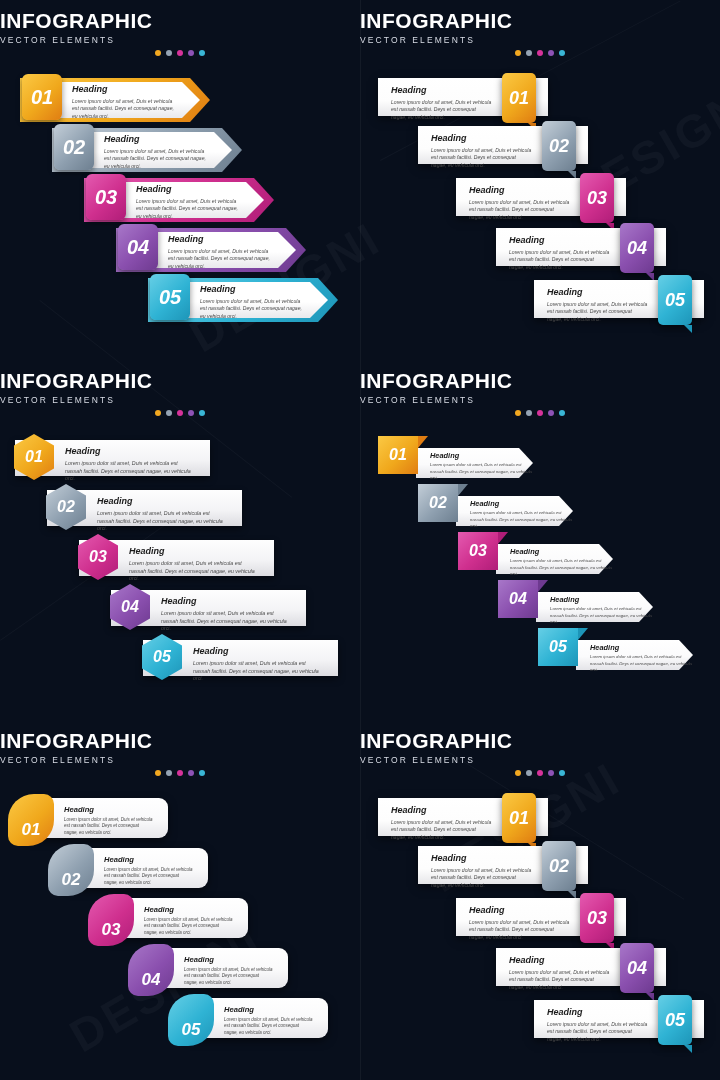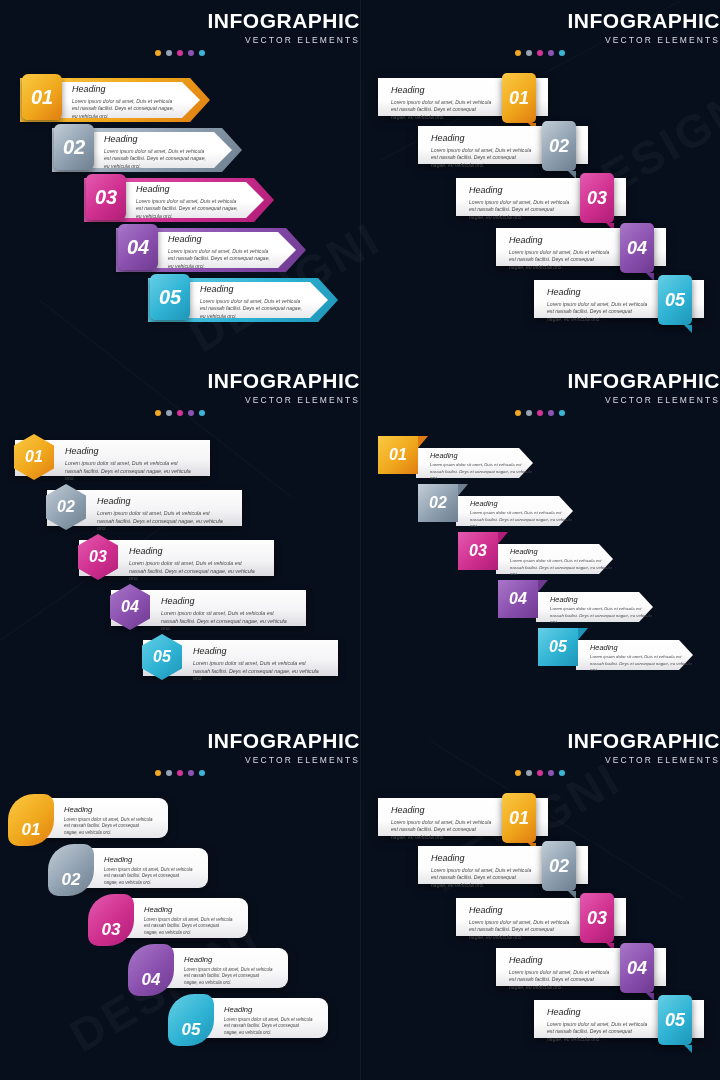--- a/index.html
+++ b/index.html
@@ -15,28 +15,28 @@
   
   .wm{position:absolute;inset:0;pointer-events:none;overflow:hidden;}
   .wm i{position:absolute;display:block;background:rgba(255,255,255,.035);height:1px;transform-origin:0 0;}
   .wmtext{position:absolute;color:rgba(255,255,255,.035);font-size:46px;font-weight:700;
           letter-spacing:3px;transform:rotate(-30deg);white-space:nowrap;}
 
   .grid{position:absolute;inset:0;display:grid;grid-template-columns:360px 360px;grid-template-rows:360px 360px 360px;}
   .panel{position:relative;overflow:hidden;}
 
   
-  .phead{position:absolute;left:0;right:0;top:10px;text-align:right;}
+  .phead{position:absolute;left:0;right:0;top:10px;text-align:left;}
   .ptitle{color:#ffffff;font-size:21px;font-weight:700;letter-spacing:.5px;line-height:1;}
   .psub{color:#d9dde6;font-size:8.5px;letter-spacing:2.1px;margin-top:4px;}
   .pdots{margin-top:5px;display:flex;gap:5px;justify-content:center;}
   .pdots span{width:6px;height:6px;border-radius:50%;display:block;}
 
   
-  .hd{font-style:italic;font-weight:400;color:#1b1b1b;line-height:1;}
+  .hd{font-style:italic;font-weight:700;color:#1b1b1b;line-height:1;}
   .bd{font-style:italic;color:#4a4a4a;line-height:1.45;}
 
   
   .rowA{position:absolute;}
   .A-plate{position:absolute;left:0;top:0;width:100%;height:100%;
      clip-path:polygon(0 0, calc(100% - 20px) 0, 100% 50%, calc(100% - 20px) 100%, 0 100%);}
   .A-white{position:absolute;left:8px;top:4px;right:10px;bottom:4px;
      background:linear-gradient(180deg,#ffffff 0%,#ffffff 55%,#e9e9ec 100%);
      clip-path:polygon(0 0, calc(100% - 18px) 0, 100% 50%, calc(100% - 18px) 100%, 0 100%);}
   .A-badge{position:absolute;left:2px;top:-4px;width:40px;height:46px;border-radius:6px;

